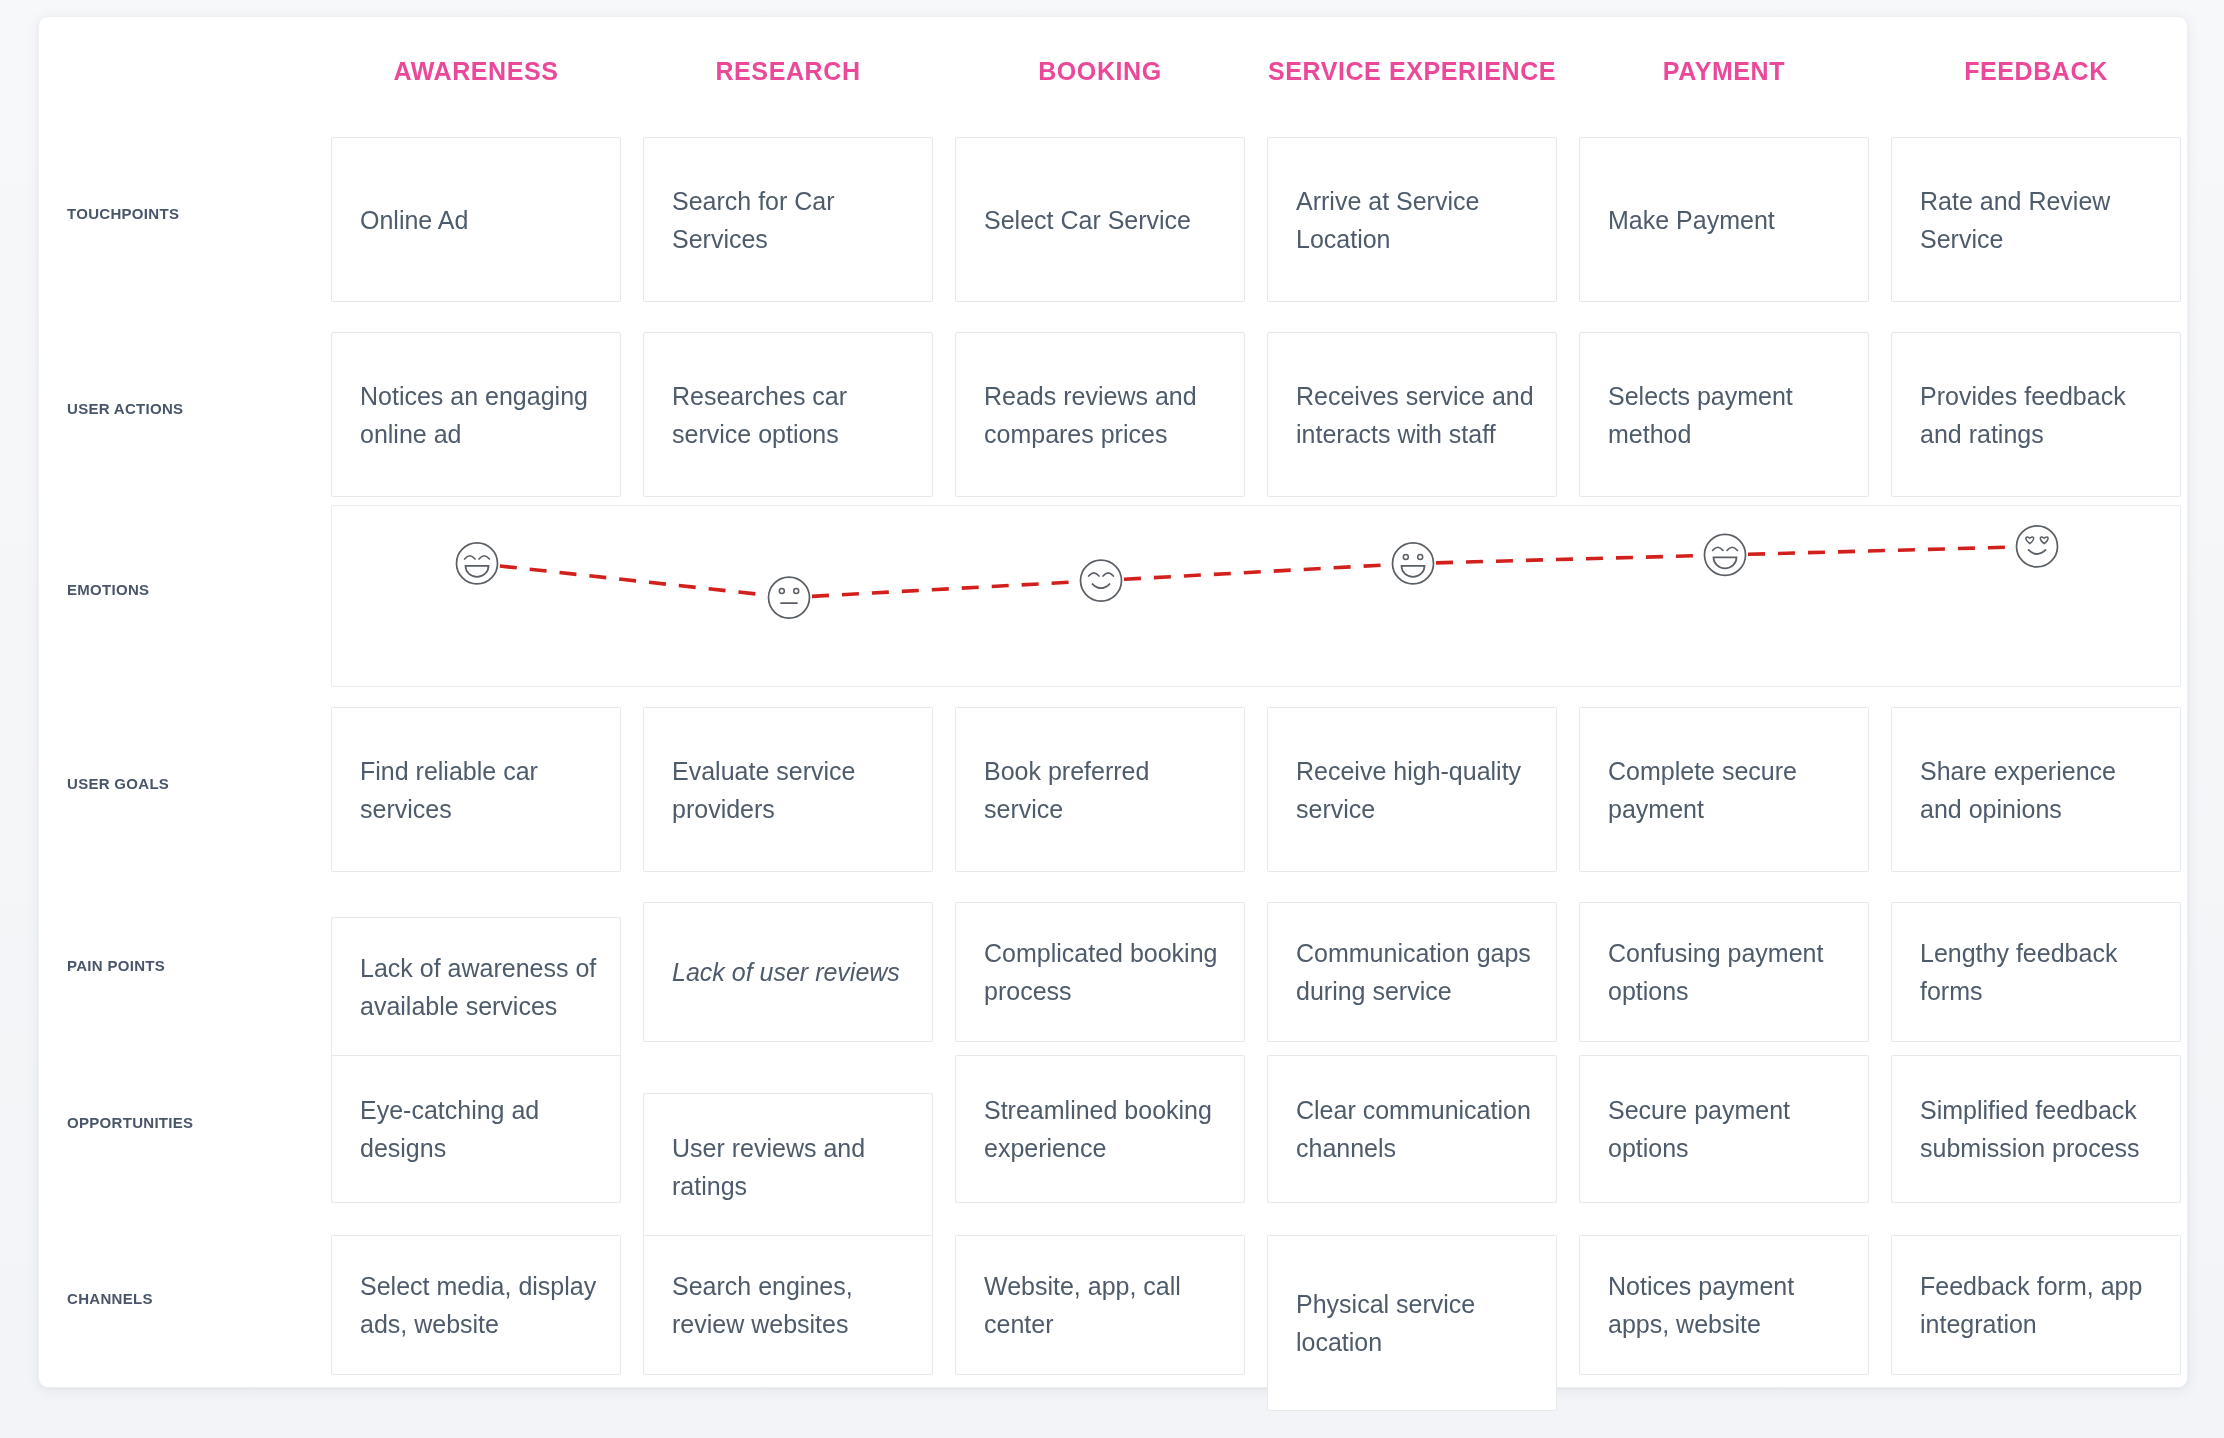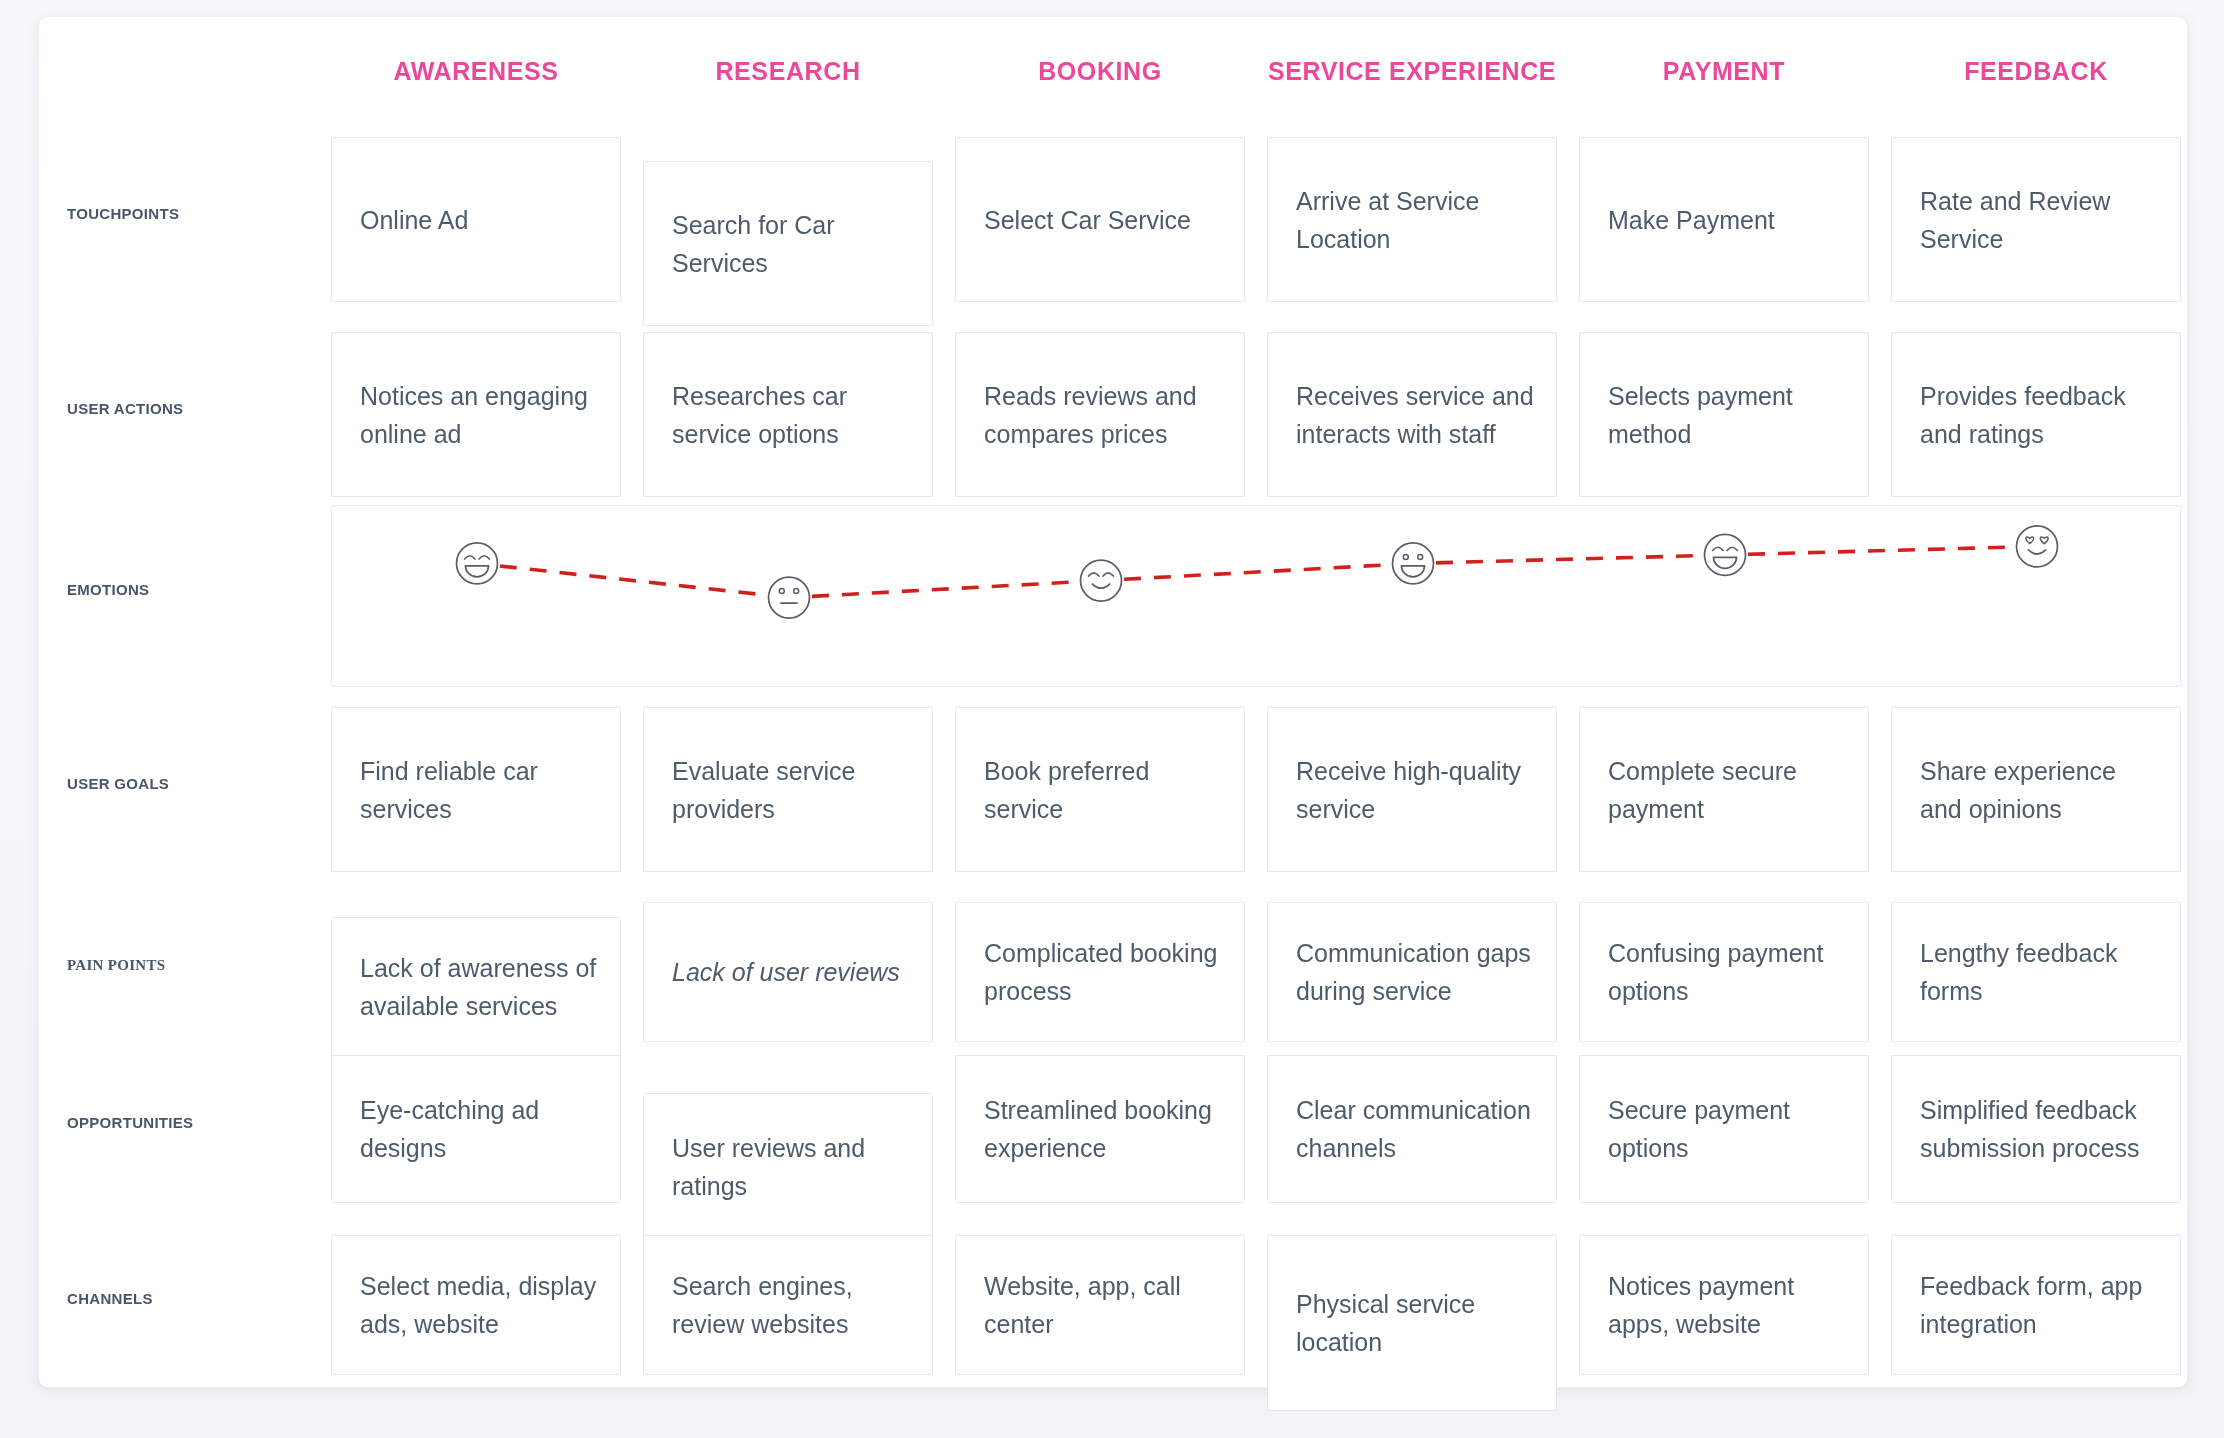--- a/index.html
+++ b/index.html
@@ -100,21 +100,21 @@
           <div class="col-hdr" style="left: 604px; width: 290px;">RESEARCH</div>
           <div class="col-hdr" style="left: 916px; width: 290px;">BOOKING</div>
           <div class="col-hdr" style="left: 1228px; width: 290px;">SERVICE EXPERIENCE</div>
           <div class="col-hdr" style="left: 1540px; width: 290px;">PAYMENT</div>
           <div class="col-hdr" style="left: 1852px; width: 290px;">FEEDBACK</div>
         </div>
     <div class="rlabel" style="top: 187.5px;">TOUCHPOINTS</div>
         <div class="cell" style="left: 292px; top: 120px; width: 290px; height: 165px;">
           <span>Online Ad</span>
         </div>
-        <div class="cell" style="left: 604px; top: 120px; width: 290px; height: 165px; margin-top: 24px;">
+        <div class="cell" style="left: 604px; top: 120px; width: 290px; height: 165px;">
           <span>Search for Car Services</span>
         </div>
         <div class="cell" style="left: 916px; top: 120px; width: 290px; height: 165px;">
           <span>Select Car Service</span>
         </div>
         <div class="cell" style="left: 1228px; top: 120px; width: 290px; height: 165px;">
           <span>Arrive at Service Location</span>
         </div>
         <div class="cell" style="left: 1540px; top: 120px; width: 290px; height: 165px;">
           <span>Make Payment</span>
@@ -154,21 +154,21 @@
         </div>
         <div class="cell" style="left: 1228px; top: 690px; width: 290px; height: 165px;">
           <span>Receive high-quality service</span>
         </div>
         <div class="cell" style="left: 1540px; top: 690px; width: 290px; height: 165px;">
           <span>Complete secure payment</span>
         </div>
         <div class="cell" style="left: 1852px; top: 690px; width: 290px; height: 165px;">
           <span>Share experience and opinions</span>
         </div>
-        <div class="rlabel" style="top: 940px; font-family: Liberation Serif, serif;">PAIN POINTS</div>
+        <div class="rlabel" style="top: 940px;">PAIN POINTS</div>
         <div class="cell" style="left: 292px; top: 900px; width: 290px; height: 140px;">
           <span>Lack of awareness of available services</span>
         </div>
         <div class="cell" style="left: 604px; top: 885px; width: 290px; height: 140px; font-style: italic;">
           <span>Lack of user reviews</span>
         </div>
         <div class="cell" style="left: 916px; top: 885px; width: 290px; height: 140px;">
           <span>Complicated booking process</span>
         </div>
         <div class="cell" style="left: 1228px; top: 885px; width: 290px; height: 140px;">

